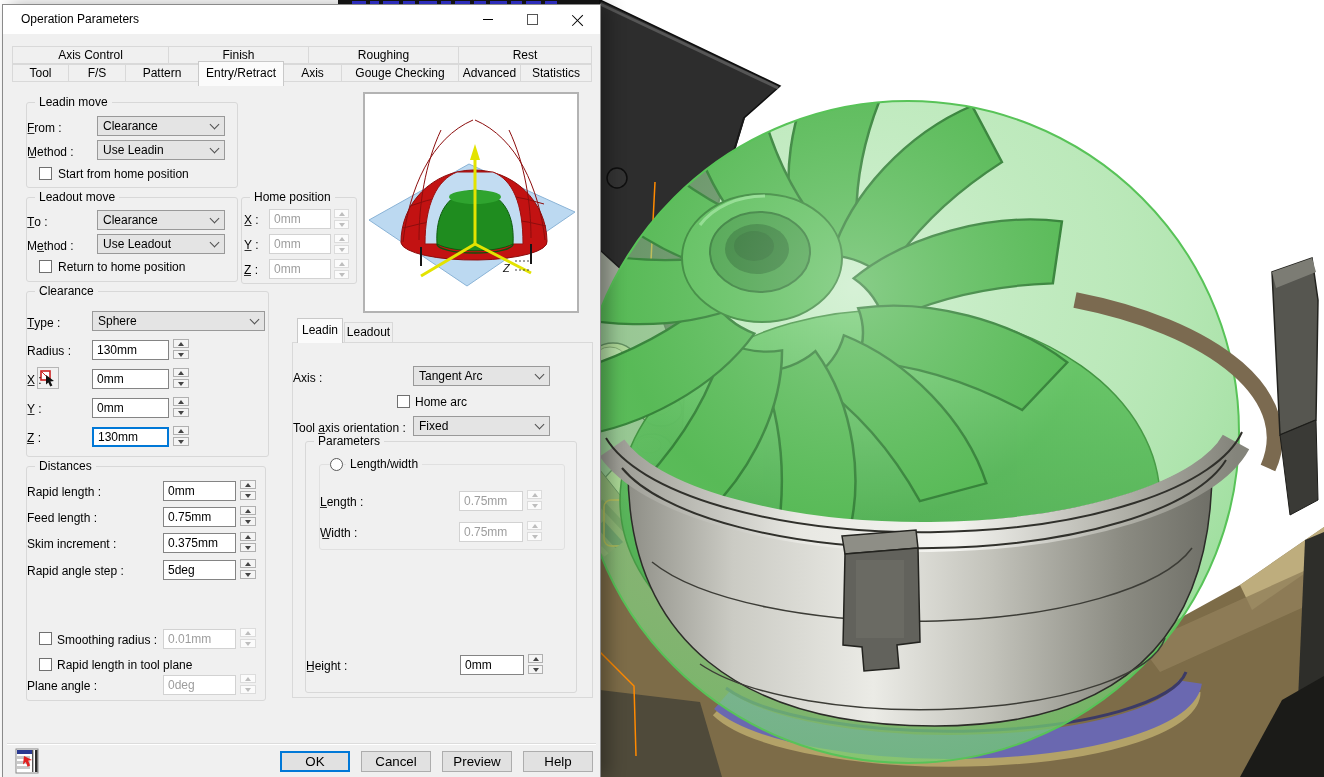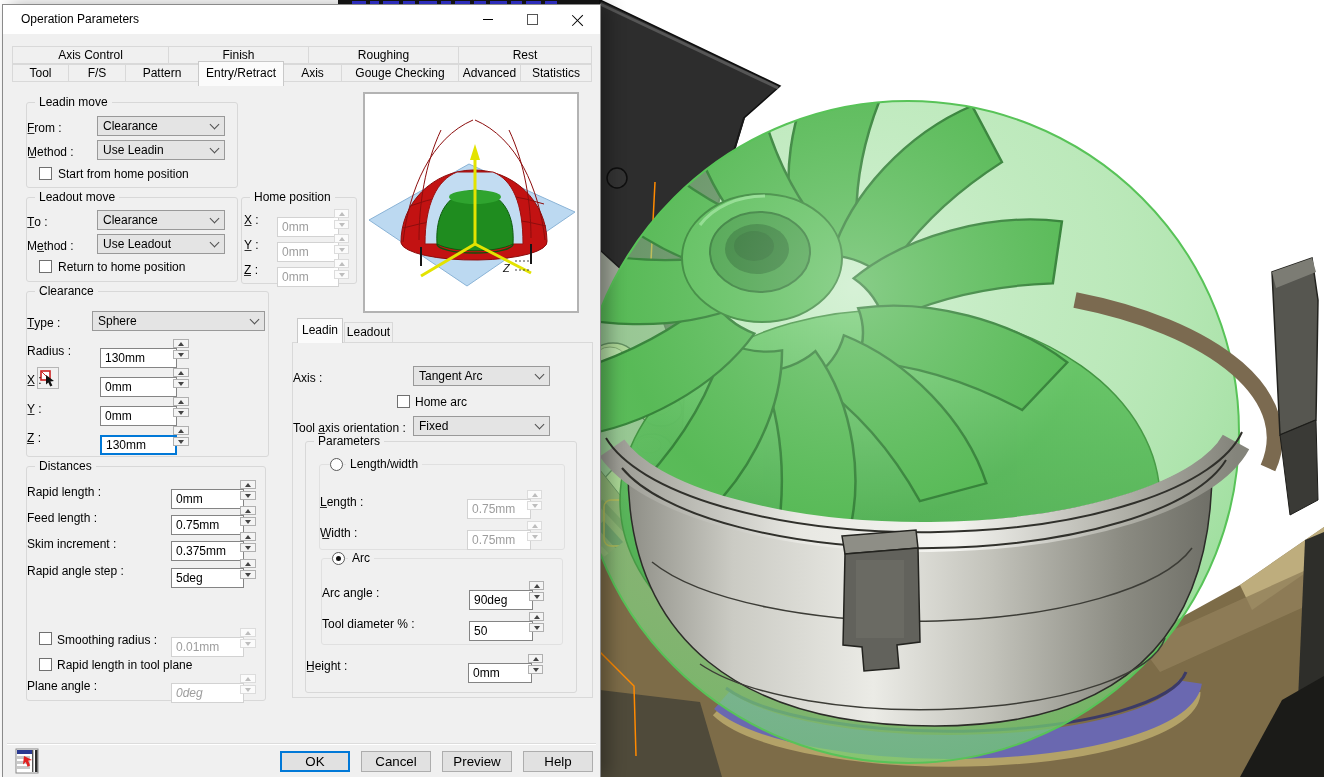--- a/index.html
+++ b/index.html
@@ -26,21 +26,21 @@
   .tab.active{top:56px;height:25px;background:#fbfbfb;border-color:#c9c9c9;border-bottom:none;z-index:3;line-height:22px;}
   
   .grp{position:absolute;border:1px solid #d8d8d8;border-radius:3px;box-sizing:border-box;}
   .gt{position:absolute;top:-8px;left:8px;background:#f0f0f0;padding:0 4px;line-height:14px;white-space:nowrap;}
   .lbl{position:absolute;text-align:left;line-height:20px;white-space:nowrap;}
   .combo{position:absolute;height:20px;background:#e4e4e4;border:1px solid #999;box-sizing:border-box;
          line-height:18px;padding:0 18px 0 5px;white-space:nowrap;overflow:hidden;}
   .chev{position:absolute;right:6px;top:4px;width:6px;height:6px;border-right:1.5px solid #505050;
         border-bottom:1.5px solid #505050;transform:rotate(45deg);}
   .field{position:absolute;height:20px;box-sizing:border-box;background:#fff;border:1px solid #848484;
-         font:inherit;padding:0 4px;margin:8px;outline:none;}
+         font:inherit;padding:0 4px;margin:0;outline:none;}
   .field.disabled{border-color:#d2d2d2;color:#9d9d9d;}
   .field.focused{border:2px solid #0078d7;}
   .spin{position:absolute;width:16px;height:20px;}
   .su,.sd{position:absolute;left:0;width:100%;height:9px;background:#f4f4f4;border:1px solid #b0b0b0;box-sizing:border-box;}
   .su{top:0}.sd{bottom:0}
   .su::after,.sd::after{content:"";position:absolute;left:4px;top:2px;border-left:3px solid transparent;border-right:3px solid transparent;}
   .su::after{border-bottom:4px solid #444}
   .sd::after{border-top:4px solid #444}
   .spin.disabled .su,.spin.disabled .sd{border-color:#dcdcdc;background:#fbfbfb;}
   .spin.disabled .su::after{border-bottom-color:#bdbdbd}
@@ -408,21 +408,21 @@
       <input class="field disabled" style="left: 136px; top: 162px; width: 73px;" readonly="" value="0.01mm">
       <div class="spin disabled" style="left:213px;top:161px">
           <b class="su"></b>
           <b class="sd"></b>
         </div>
 
       <span class="cb" style="left:12px;top:191px"></span>
       <span class="cblbl" style="left:30px;top:191px">Rapid length in tool plane</span>
 
       <span class="lbl" style="left:0;width:132px;top:209px">Plane angle :</span>
-      <input class="field disabled" style="left: 136px; top: 208px; width: 73px; font-style: italic;" readonly="" value="0deg">
+      <input class="field disabled" style="left: 136px; top: 208px; width: 73px;" readonly="" value="0deg">
       <div class="spin disabled" style="left:213px;top:207px">
           <b class="su"></b>
           <b class="sd"></b>
         </div>
     </div>
 
     <div class="tab active" style="left:294px;top:313px;width:46px;height:25px;line-height:22px">Leadin</div>
     <div class="tab" style="left:341px;top:317px;width:49px;height:21px;line-height:19px">Leadout</div>
     <div class="panel" style="left:289px;top:337px;width:301px;height:356px">
 
@@ -454,36 +454,20 @@
               <b class="sd"></b>
             </div>
           <span class="lbl" style="left:0;width:135px;top:58px">W̲idth :</span>
           <input class="field disabled" style="left: 139px; top: 57px; width: 64px;" readonly="" value="0.75mm">
           <div class="spin disabled" style="left:207px;top:56px;width:15px">
               <b class="su"></b>
               <b class="sd"></b>
             </div>
         </div>
 
-        <div class="grp" style="left:15px;top:116px;width:242px;height:87px;border-color:#e0e0e0">
-          <span class="radio sel" style="left:10px;top:-7px"></span>
-          <span class="gt" style="left:26px">Arc</span>
-          <span class="lbl" style="left:0;width:135px;top:24px">Arc angle :</span>
-          <input class="field" style="left: 139px; top: 23px; width: 64px;" value="90deg">
-          <div class="spin" style="left:207px;top:22px;width:15px">
-              <b class="su"></b>
-              <b class="sd"></b>
-            </div>
-          <span class="lbl" style="left:0;width:135px;top:55px">Tool diameter % :</span>
-          <input class="field" style="left: 139px; top: 54px; width: 64px;" value="50">
-          <div class="spin" style="left:207px;top:53px;width:15px">
-              <b class="su"></b>
-              <b class="sd"></b>
-            </div>
-        </div>
 
         <span class="lbl" style="left:0;width:150px;top:214px">H̲eight :</span>
         <input class="field" style="left: 154px; top: 213px; width: 64px;" value="0mm">
         <div class="spin" style="left:222px;top:212px;width:15px">
             <b class="su"></b>
             <b class="sd"></b>
           </div>
       </div>
     </div>
 

